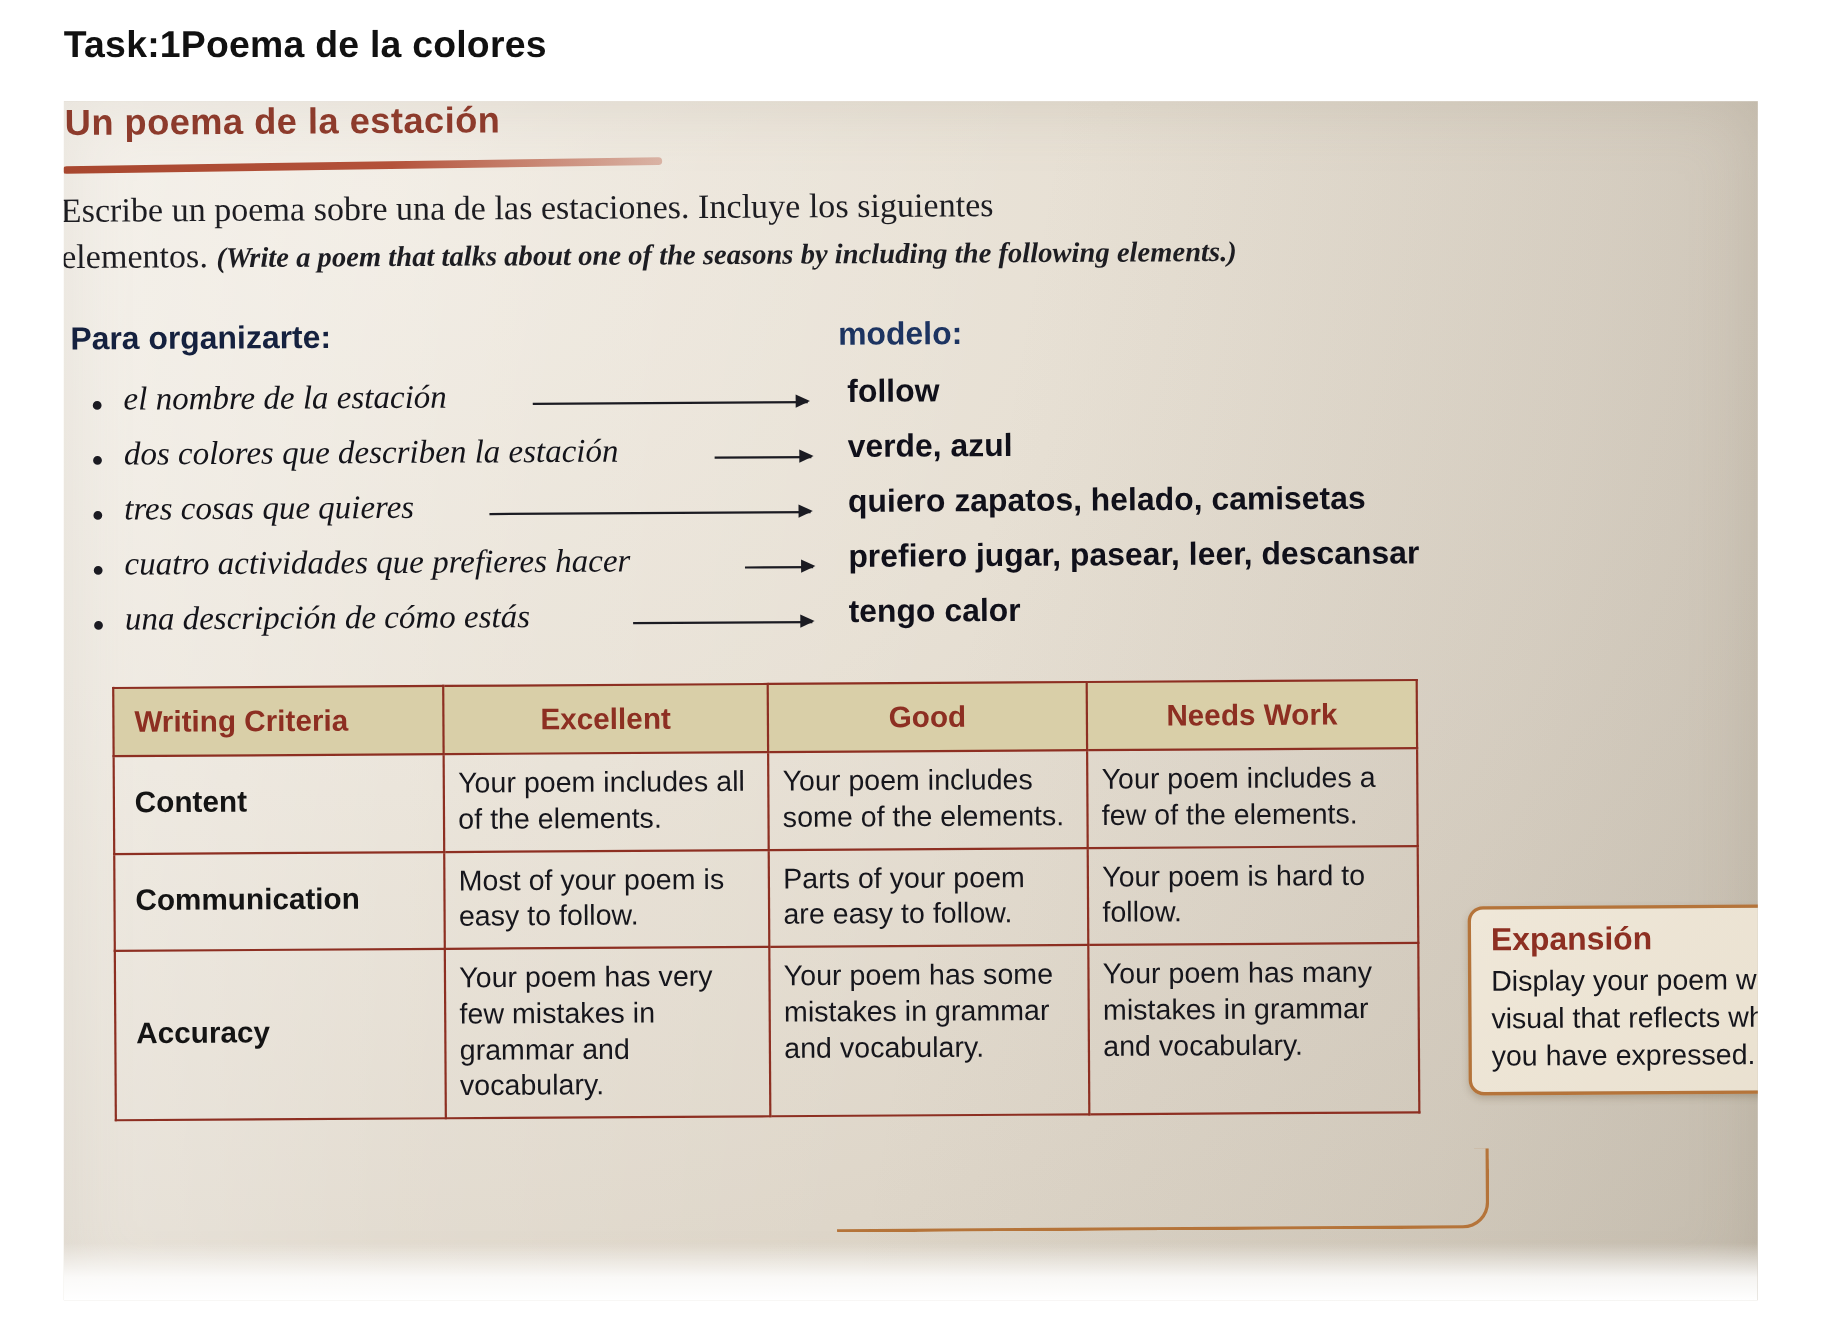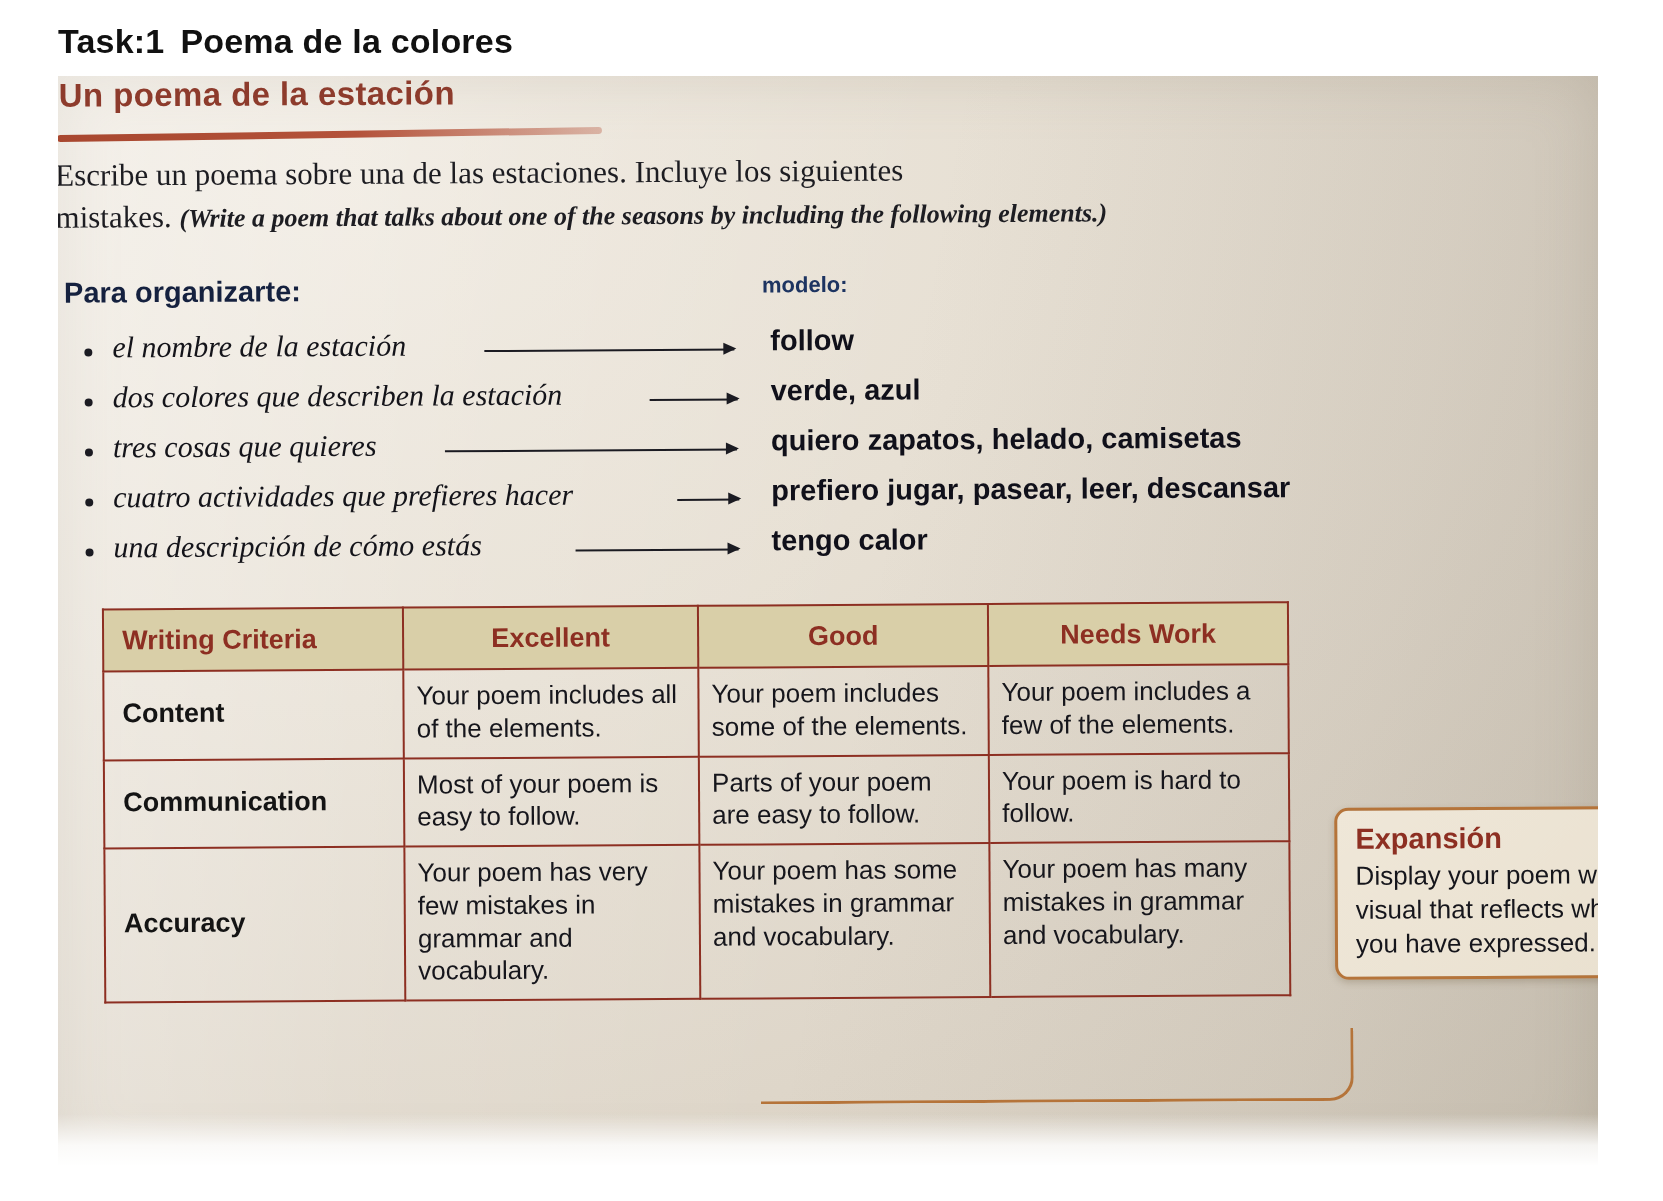--- a/index.html
+++ b/index.html
@@ -17,27 +17,27 @@
 
   
   #task-heading {
     font-family: "Liberation Sans", sans-serif;
     font-weight: bold;
     font-size: 34px;
     color: #111111;
     padding: 22px 0 14px 58px;
     letter-spacing: 0.2px;
   }
-  #task-heading .task-label { margin-right: 16px; }
+  #task-heading .task-label { }
 
   
   #page-scan {
     position: absolute;
     left: 58px;
-    top: 76px;
+    top: 92px;
     width: 1540px;
     height: 1090px;
     background:
       radial-gradient(ellipse at 18% 8%, #efe9df 0%, #e7e0d4 38%, #ded6c9 70%, #d6cec0 100%);
     overflow: hidden;
     box-shadow: inset 0 0 60px rgba(150,140,120,0.25);
   }
   
   #page-scan::before {
     content: "";
@@ -110,21 +110,21 @@
     font-weight: bold;
     font-size: 29px;
     color: #15213f;
   }
   #modelo-label {
     position: absolute;
     left: 706px;
     top: 196px;
     font-family: "Liberation Sans", sans-serif;
     font-weight: bold;
-    font-size: 22px;
+    font-size: 29px;
     color: #1d3461;
   }
 
   .org-row {
     position: absolute;
     left: 8px;
     width: 1330px;
     height: 50px;
   }
   .org-bullet {
@@ -259,21 +259,21 @@
 </div>
 
 <div id="page-scan">
   <div class="scan-inner">
 
     <div id="section-title">Un poema de la estación</div>
     <div id="title-rule"></div>
 
     <div id="instructions">
       <span>Escribe un poema sobre una de las estaciones. Incluye los siguientes</span><br>
-      <span>mistakes.</span>
+      <span>elementos.</span>
       <span class="translation">(Write a poem that talks about one of the seasons by including the following elements.)</span>
     </div>
 
     <div id="para-organizarte-label">Para organizarte:</div>
     <div id="modelo-label">modelo:</div>
 
     <div class="org-row" style="top:250px;">
       <span class="org-bullet"></span>
       <span class="org-term">el nombre de la estación</span>
       <span class="org-arrow" style="left:420px; width:250px;"></span>

